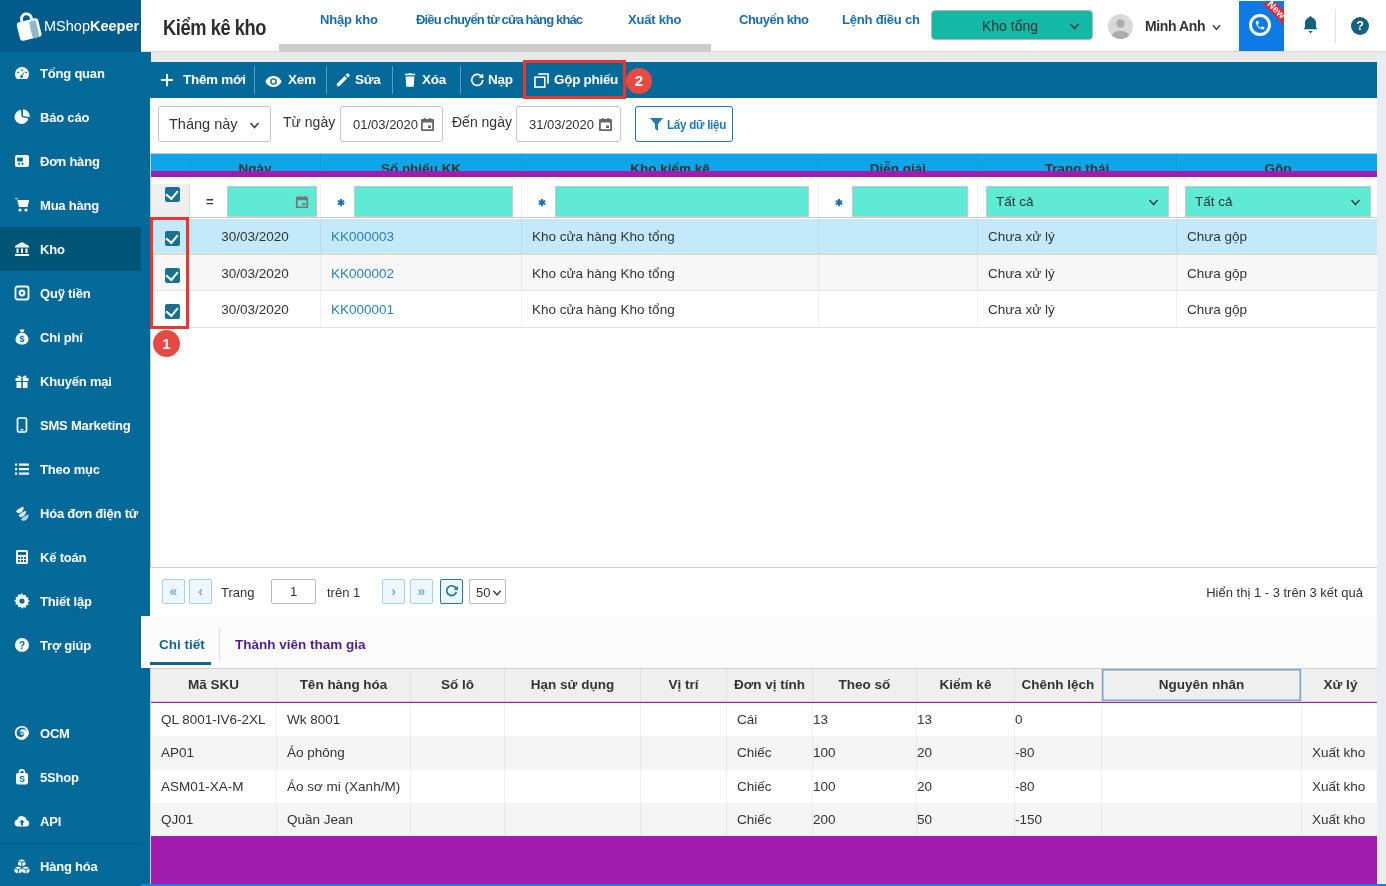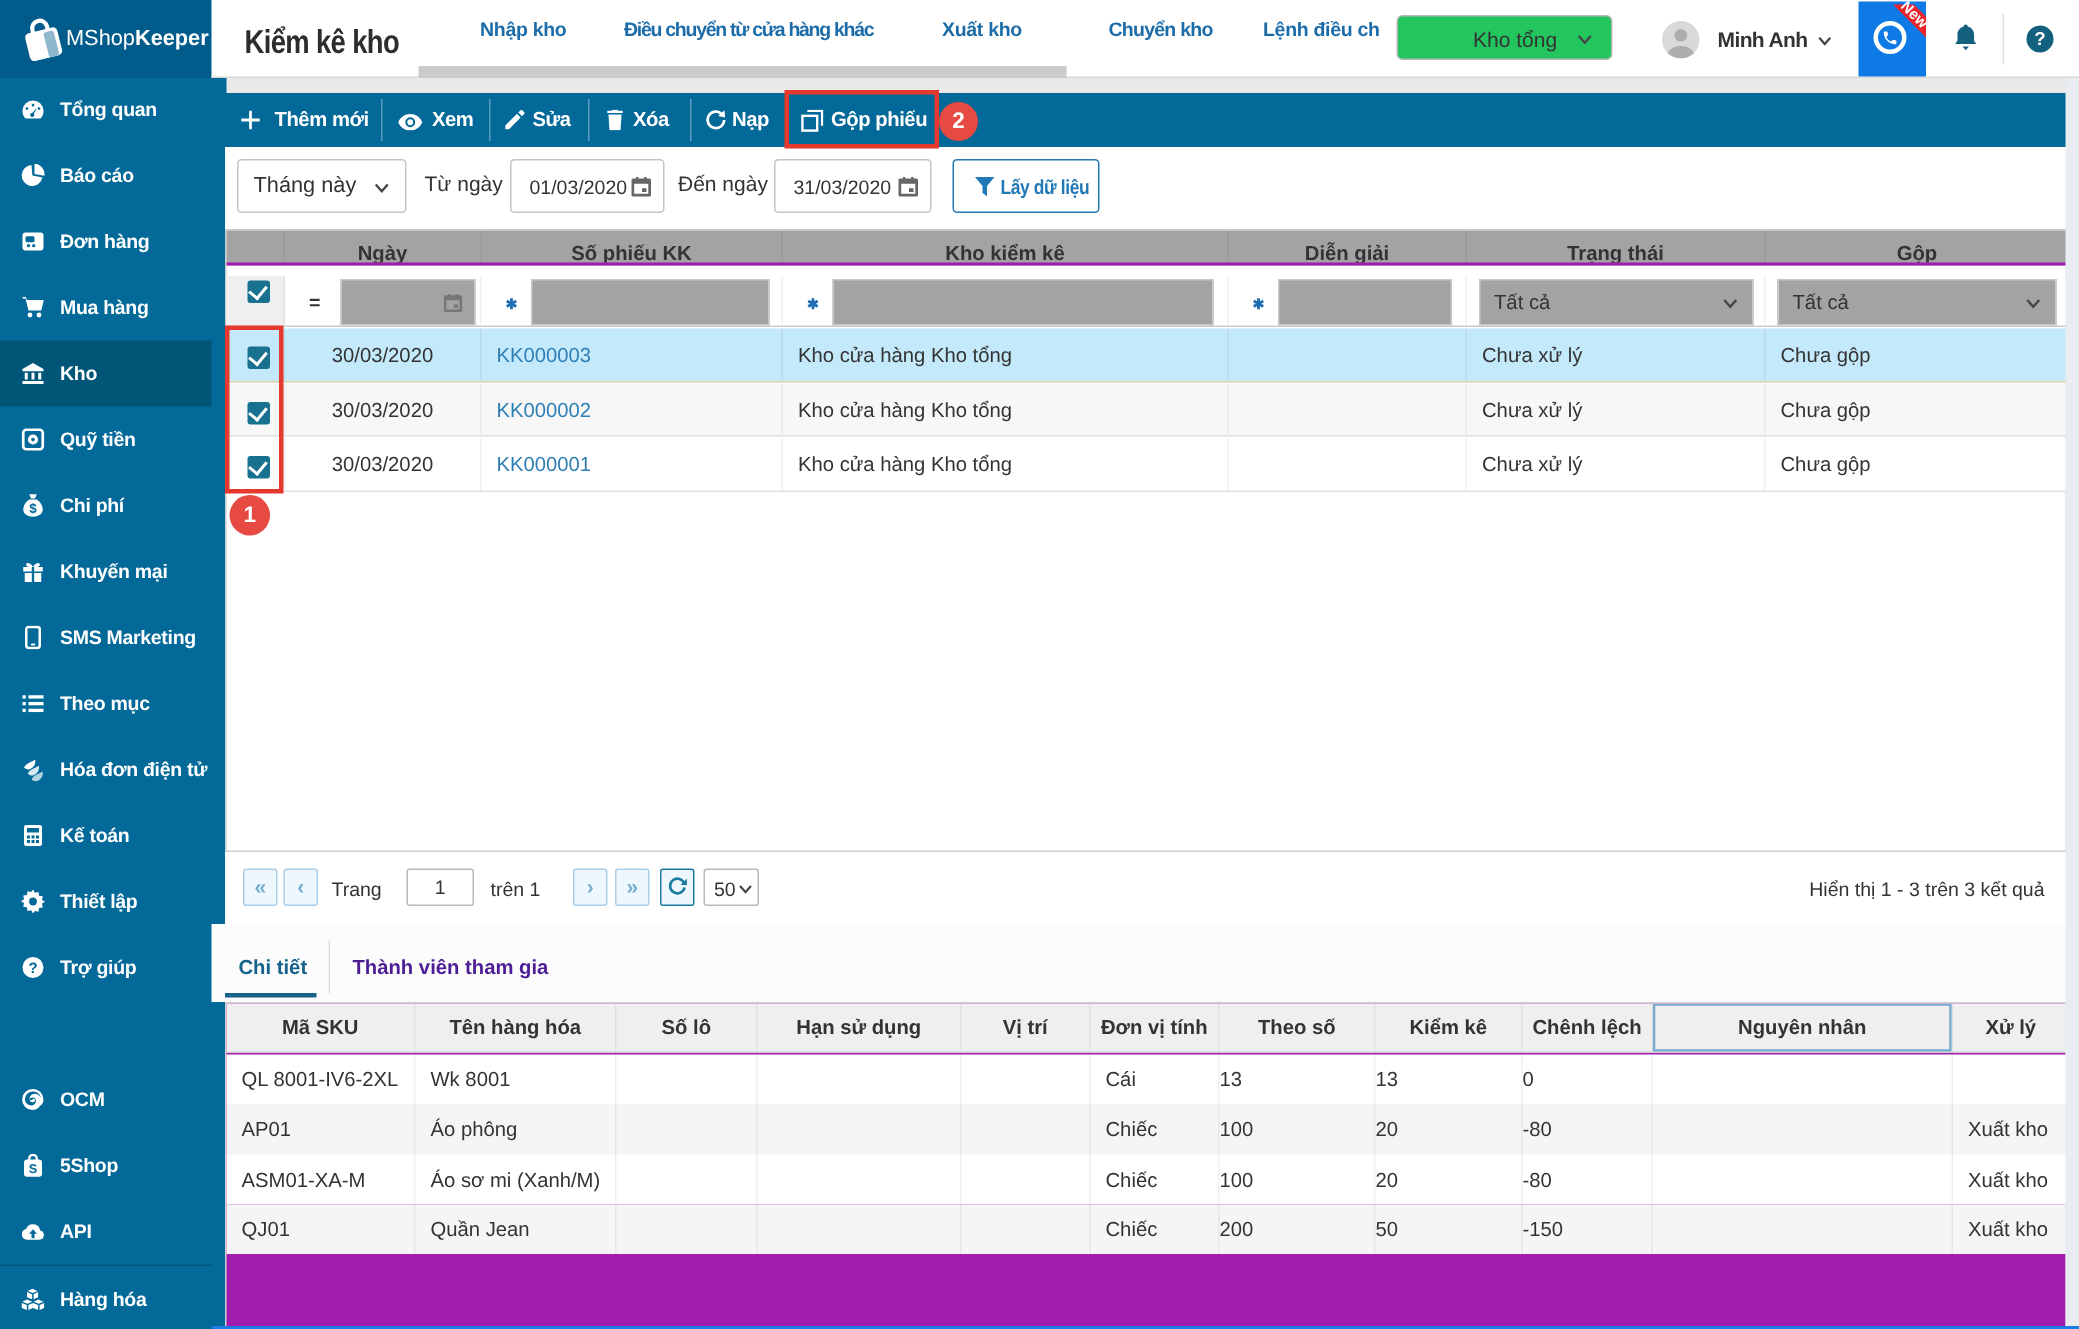--- a/index.html
+++ b/index.html
@@ -11,21 +11,21 @@
 #logo .t{position:absolute;left:44px;top:18px;font-size:14.5px;color:#fff;letter-spacing:0}
 .mi{position:absolute;left:0;width:141px;height:44px;color:#fff}
 .mi .ic{position:absolute;left:14px;top:14px;width:16px;height:16px}
 .mi .lb{position:absolute;left:40px;top:50%;transform:translateY(-50%);font-size:13px;letter-spacing:-0.2px;font-weight:700;white-space:nowrap}
 .mi.act{background:#015677}
 
 #hd{position:absolute;left:141px;top:0;width:1245px;height:52px;background:#fff;border-bottom:1px solid #d8d8d8}
 #hd .title{position:absolute;left:22px;top:15px;font-size:22px;font-weight:700;color:#2d2d2d;letter-spacing:-0.5px;transform:scaleX(.83);transform-origin:0 50%}
 .tab{position:absolute;top:12px;font-size:13px;letter-spacing:-0.2px;font-weight:700;color:#1b6ca8;white-space:nowrap}
 #hscroll{position:absolute;left:138px;top:44px;width:432px;height:8px;background:#cbcbcb}
-#ksel{position:absolute;left:790px;top:10px;width:144px;height:30px;border:1px solid #b7b7b7;border-radius:4px;background:#22c55e}
+#ksel{position:absolute;left:790px;top:10px;width:162px;height:30px;border:1px solid #b7b7b7;border-radius:4px;background:#14b8a6}
 #ksel .t{position:absolute;left:50px;top:7px;font-size:14px;color:#333}
 #avatar{position:absolute;left:967px;top:14px;width:25px;height:25px;border-radius:50%;background:#d9d9d9;overflow:hidden}
 #uname{position:absolute;left:1004px;top:18px;font-size:14px;letter-spacing:-0.4px;font-weight:700;color:#333}
 #bluesq{position:absolute;left:1098px;top:1px;width:45px;height:50px;background:#0e7ae6;overflow:hidden}
 
 #tbar{position:absolute;left:150px;top:62px;width:1228px;height:36px;background:#036999}
 .tbtn{position:absolute;top:0;height:36px;color:#fff;font-size:13.5px;letter-spacing:-0.3px;font-weight:700}
 .tsep{position:absolute;top:4px;width:1px;height:28px;background:rgba(255,255,255,.35)}
 .tbtn .lb{position:absolute;top:10px;white-space:nowrap}
 
@@ -39,21 +39,21 @@
 .mc0{left:0;width:39px}.mc1{left:39px;width:131px}.mc2{left:170px;width:201px}.mc3{left:371px;width:297px}.mc4{left:668px;width:159px}.mc5{left:827px;width:199px}.mc6{left:1026px;width:202px}
 .dc0{left:0;width:126px}.dc1{left:126px;width:134px}.dc2{left:260px;width:94px}.dc3{left:354px;width:136px}.dc4{left:490px;width:86px}.dc5{left:576px;width:86px}.dc6{left:662px;width:104px}.dc7{left:766px;width:98px}.dc8{left:864px;width:87px}.dc9{left:951px;width:200px}.dc10{left:1151px;width:77px}
 .grow .cell{border-right:1px solid rgba(0,0,0,.055)}
 .grow .cell:last-child{border-right:none}
 .ctr{text-align:center;line-height:35px}
 .lft{padding-left:10px;line-height:35px}
 .ddr .lft{line-height:33px}
 .rgt{padding-right:10px;line-height:33px}
 .lnk{color:#2e7fb5}
 .op{position:absolute;left:16px;top:10px;font-size:13px;font-weight:700;color:#333}
-.fin{position:absolute;top:2px;height:31px;background:#a3a3a3;border:1px solid #c8c8c8}
+.fin{position:absolute;top:2px;height:31px;background:#5eead4;border:1px solid #c8c8c8}
 .selt{position:absolute;left:9px;top:7px;font-size:13.5px;color:#333}
 .schev{position:absolute;right:9px;top:10px}
 .cb{position:absolute;width:15px;height:15px;background:#17718f;border-radius:2px}
 .cb::after{content:"";position:absolute;left:3.2px;top:1.2px;width:6px;height:9px;border-right:2px solid #fff;border-bottom:2px solid #fff;transform:rotate(40deg)}
 .pbtn{position:absolute;top:11px;width:23px;height:25px;background:#eef7fd;border:1px solid #abcfe8;border-radius:2px;color:#74abd1;font-size:14px;font-weight:700;text-align:center;line-height:23px}
 .plab{position:absolute;top:17px;font-size:13px;color:#333;white-space:nowrap}
 #rightstrip{position:absolute;left:1377px;top:52px;width:9px;height:832px;background:#e9ecf0}
 </style></head>
 <body>
 <div id="page">
@@ -334,21 +334,21 @@
         </svg>
       </div>
     <div class="fctl" style="left:485px;width:98px;border:1px solid #2178b5;white-space:nowrap">
         <svg style="position:absolute;left:14px;top:11px" width="13" height="13" viewBox="0 0 13 13">
           <path fill="#2178b5" d="M0 0h13L8 6v7L5 10.5V6z"></path>
         </svg>
         <span style="position:absolute;left:31px;top:10px;font-size:13.5px;letter-spacing:-0.3px;font-weight:700;color:#2178b5;white-space:nowrap;transform:scaleX(.86);transform-origin:0 50%;display:inline-block">Lấy dữ liệu</span>
       </div>
   </div>
   <div id="maingrid" style="position:absolute;left:150px;top:153px;width:1228px;height:414px;background:#fff;border:1px solid #c9c9c9;border-top:none;border-bottom:none">
-    <div class="grow" style="top:0;height:24px;background:#a3a3a3;border-top:1px solid #c9c9c9;border-bottom:2px solid #a21caf">
+    <div class="grow" style="top:0;height:24px;background:#0ea5e9;border-top:1px solid #c9c9c9;border-bottom:6px solid #a21caf">
       <div class="cell hc mc0"></div>
       <div class="cell hc mc1" style="line-height:29px">Ngày</div>
       <div class="cell hc mc2" style="line-height:29px">Số phiếu KK</div>
       <div class="cell hc mc3" style="line-height:29px">Kho kiểm kê</div>
       <div class="cell hc mc4" style="line-height:29px">Diễn giải</div>
       <div class="cell hc mc5" style="line-height:29px">Trạng thái</div>
       <div class="cell hc mc6" style="line-height:29px">Gộp</div>
     </div>
     <div class="grow" style="top:31px;height:34px;background:#fff;border-bottom:1px solid #c9c9c9">
       <div class="cell mc0" style="background:#efefef">

